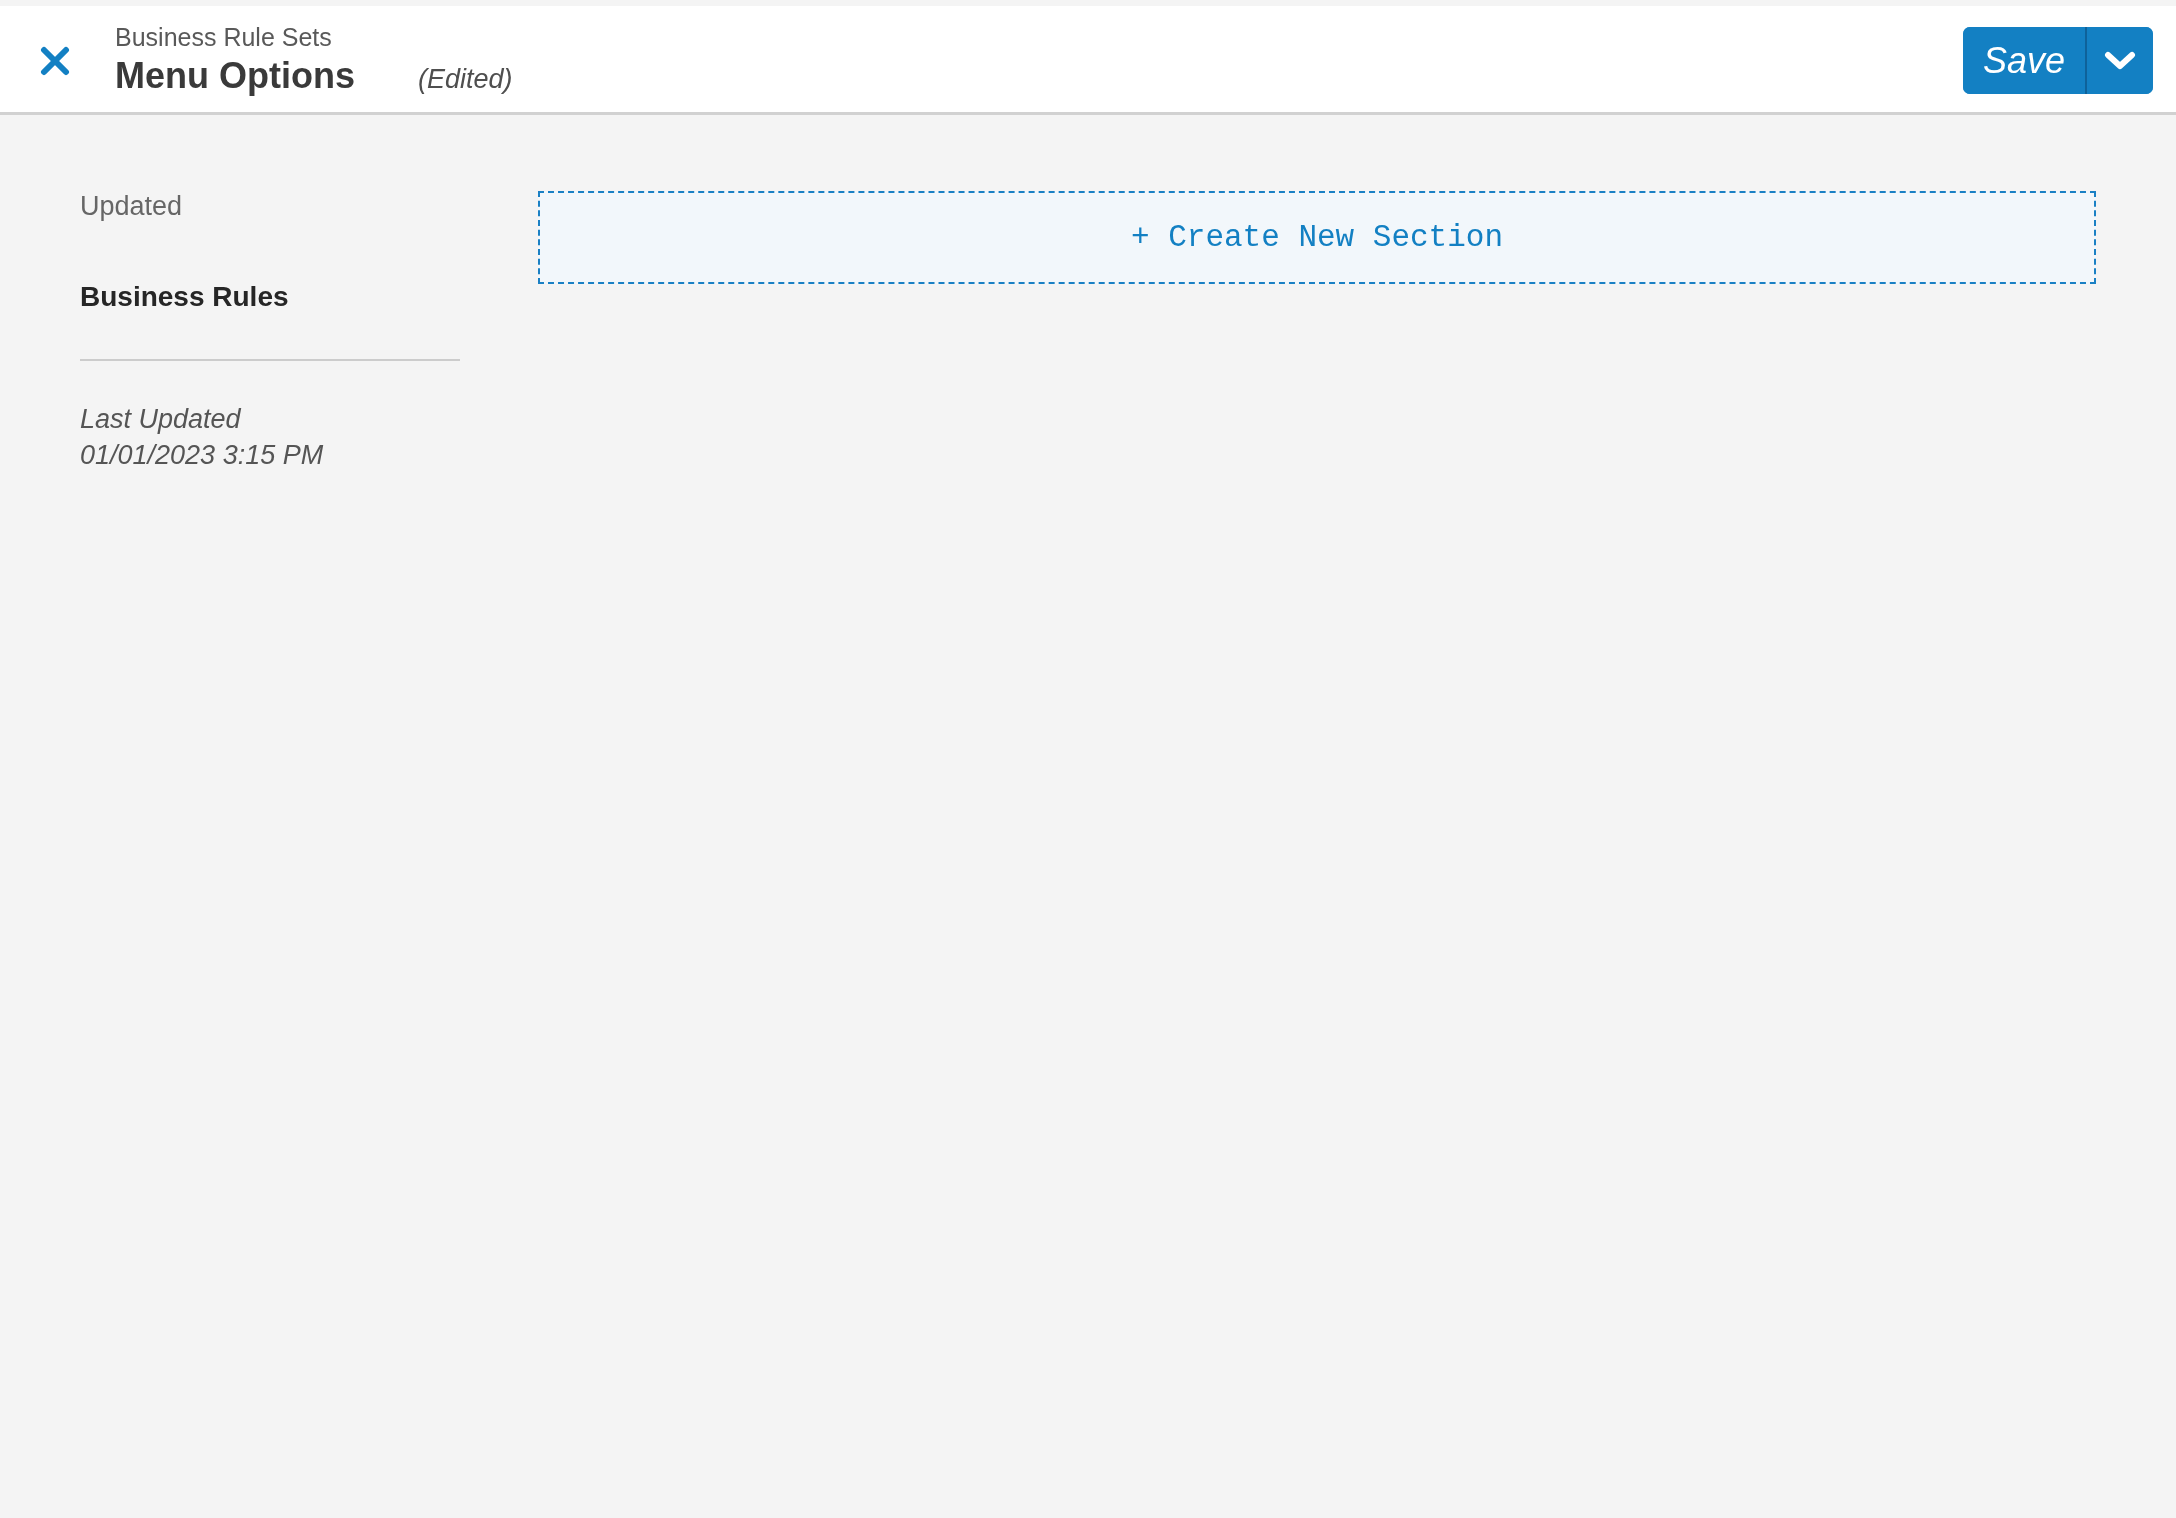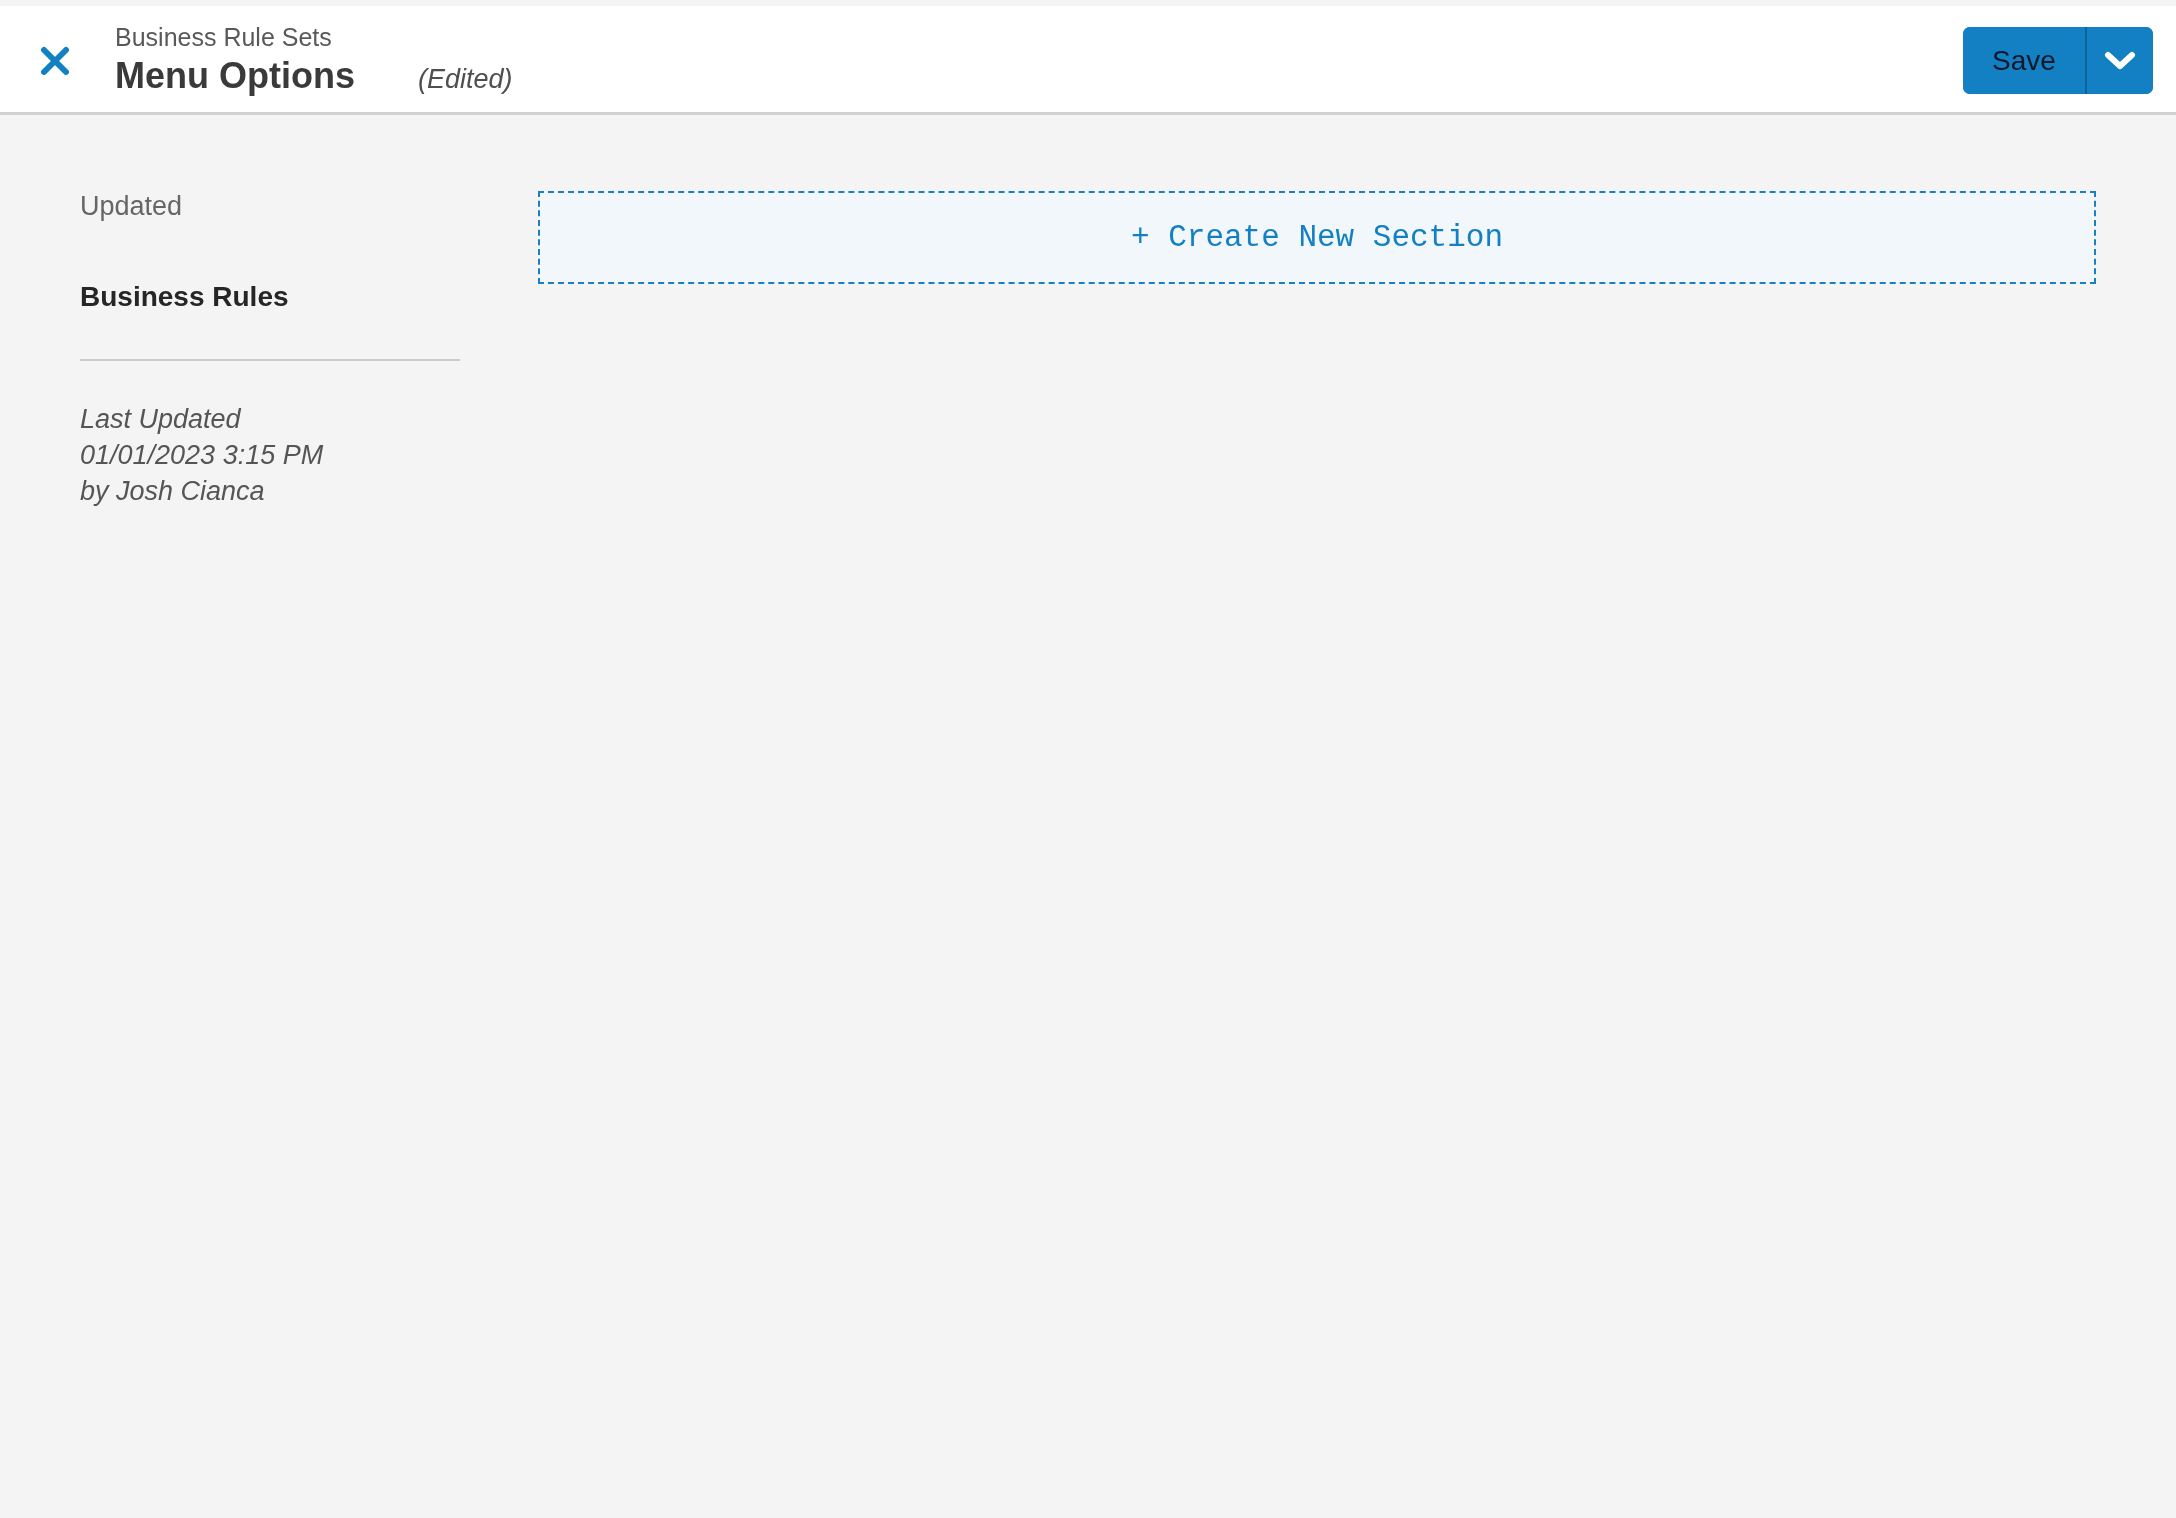--- a/index.html
+++ b/index.html
@@ -43,25 +43,25 @@
   .save-split {
     position: absolute; right: 23px; top: 21px;
     height: 67px; width: 190px;
     display: flex;
     border-radius: 7px;
     overflow: hidden;
     background: #1380c3;
   }
   .save-main {
     width: 122px; height: 100%;
-    background: #1380c3; color: #0f172a;
+    background: #1380c3; color: #ffffff;
     font-family: inherit;
     border: none; cursor: pointer;
-    font-size: 28px;
-    display: flex; align-items: center; justify-content: center;
+    font-size: 36px;
+    display: flex; align-items: center; justify-content: center; font-style: italic;
   }
   .save-caret {
     width: 68px; height: 100%;
     background: #1380c3; border: none; cursor: pointer;
     border-left: 2px solid #0e629a;
     display: flex; align-items: center; justify-content: center;
   }
 
   
   .sidebar {
@@ -138,21 +138,20 @@
 
   </div>
 
   <nav class="sidebar">
     <div class="side-item">Updated</div>
     <div class="side-item active">Business Rules</div>
     <hr class="side-divider">
     <div class="side-meta">
       <div>Last Updated</div>
       <div>01/01/2023 3:15 PM</div>
-      <div>by Josh Cianca</div>
     </div>
   </nav>
 
   <main>
     <button class="create-section-btn">
       <span class="create-section-label">+ Create New Section</span>
     </button>
   </main>
 
 </div>

